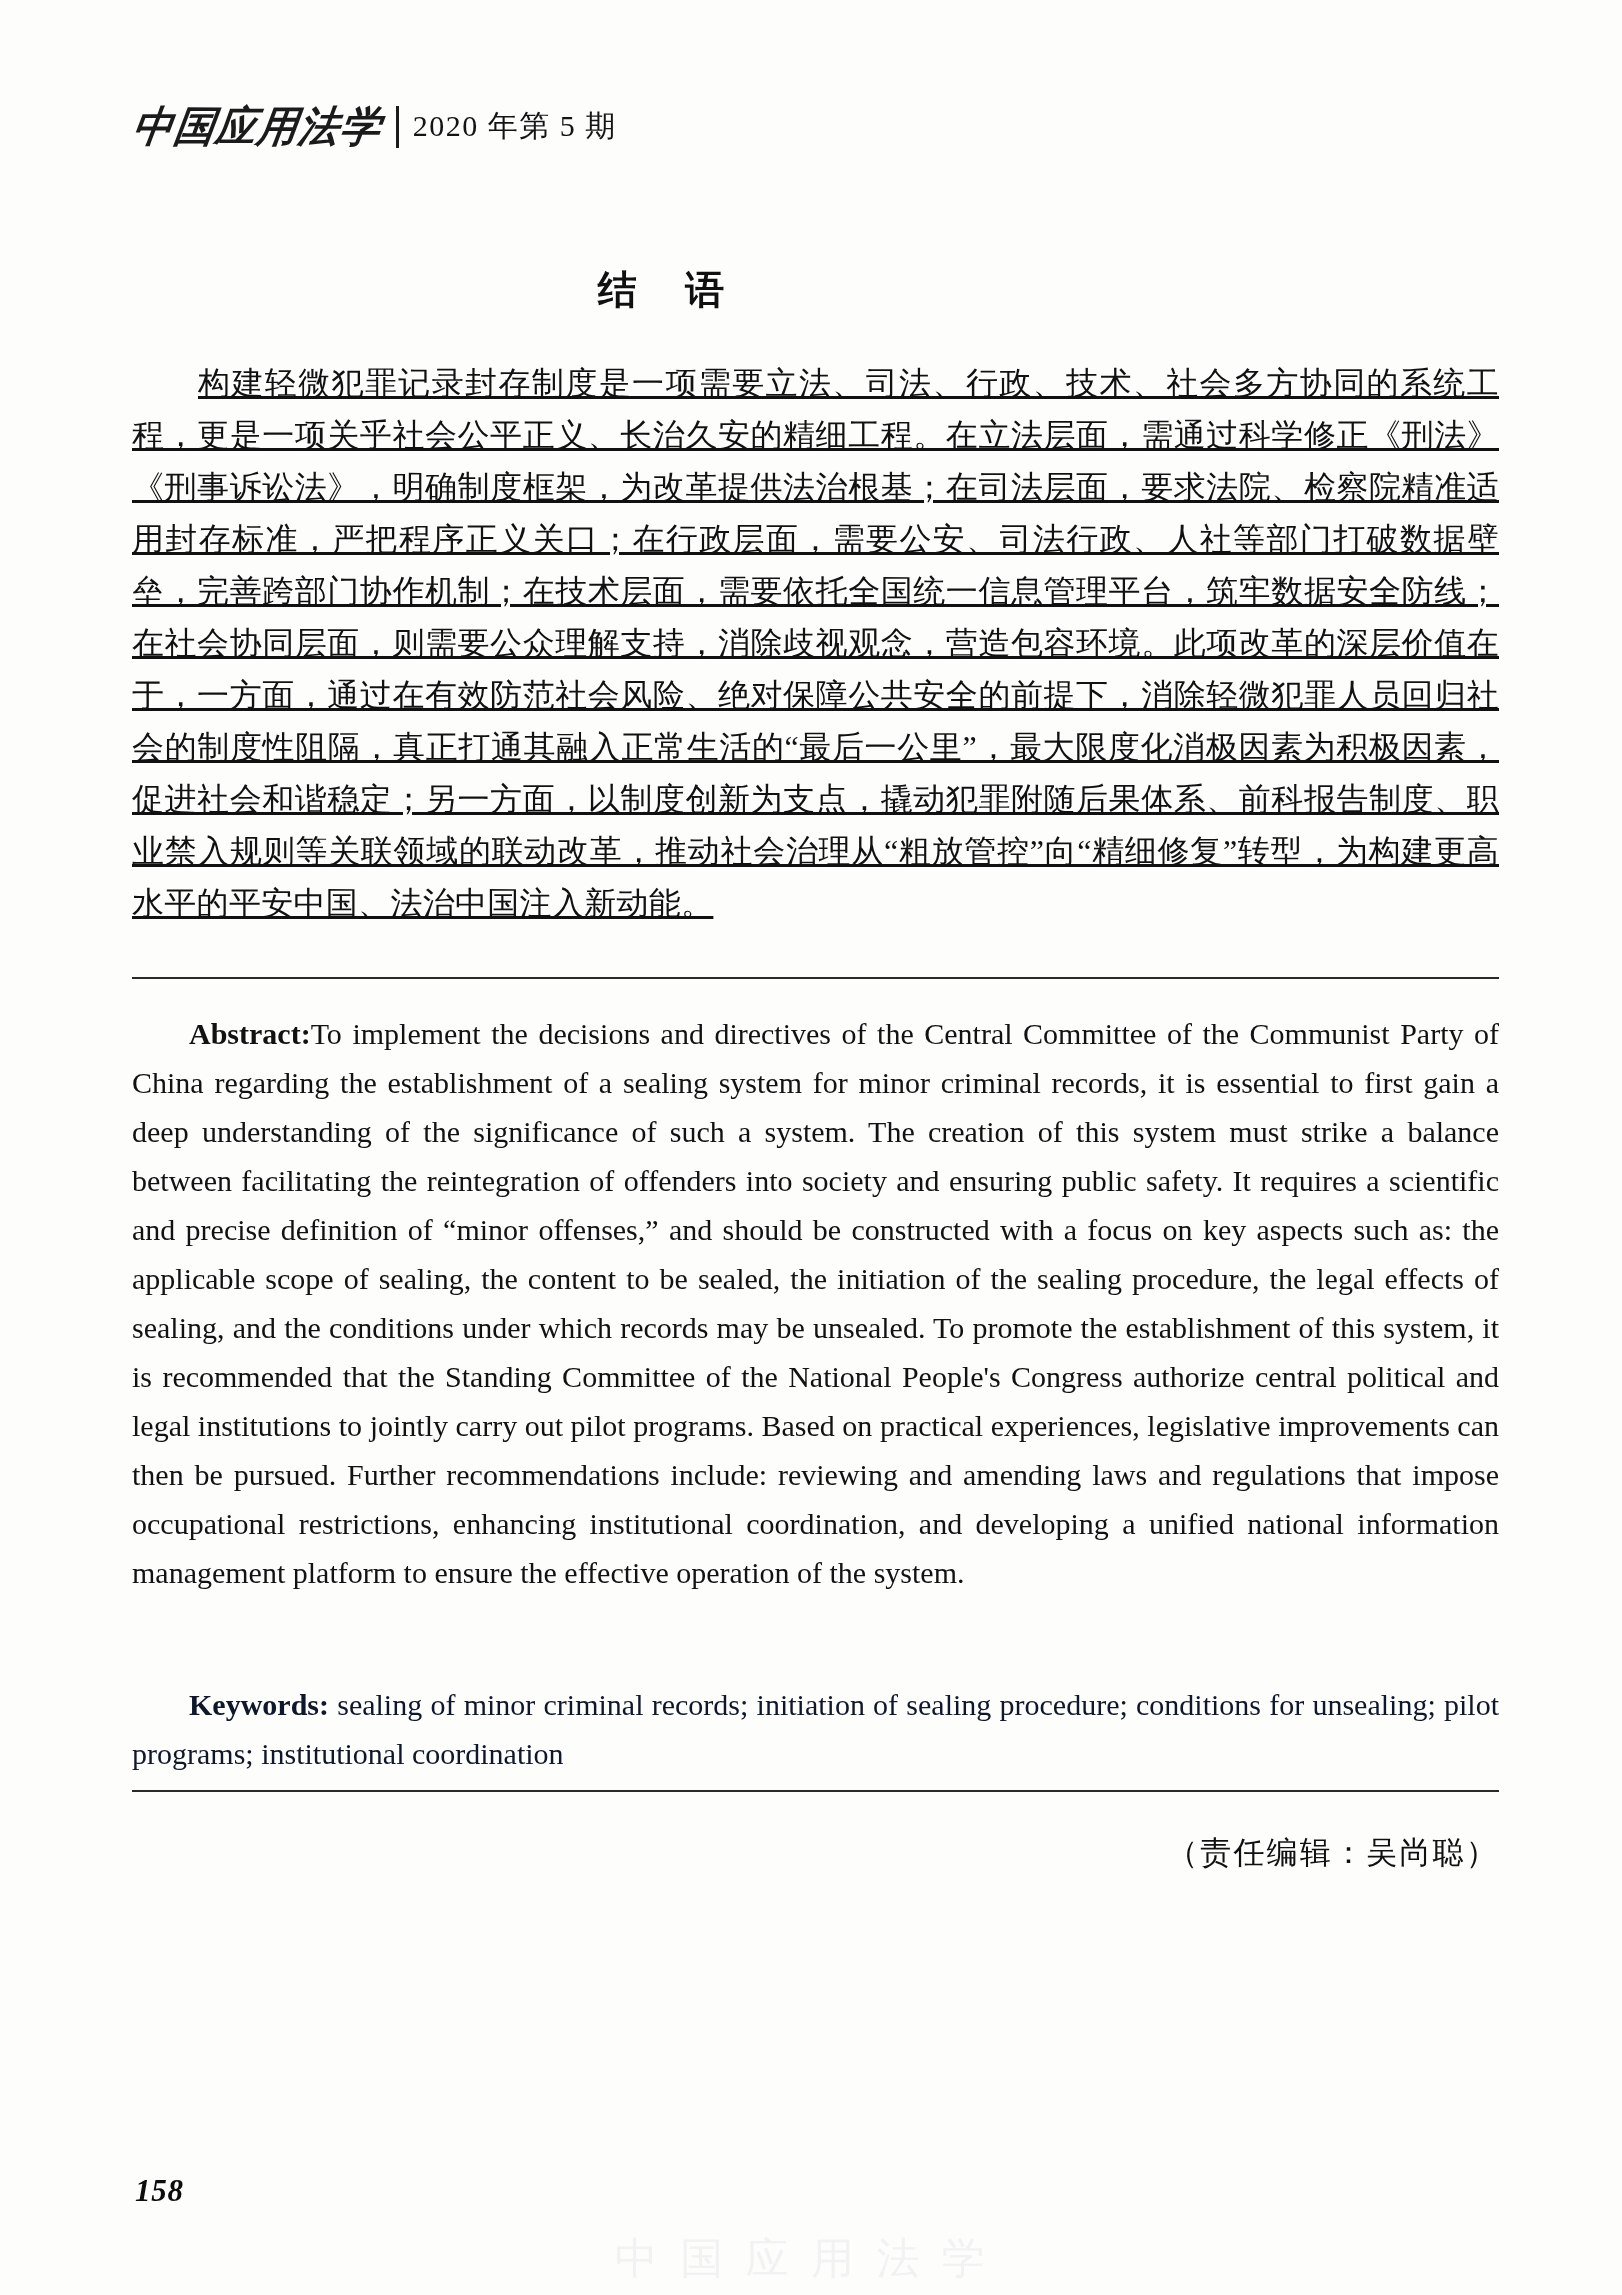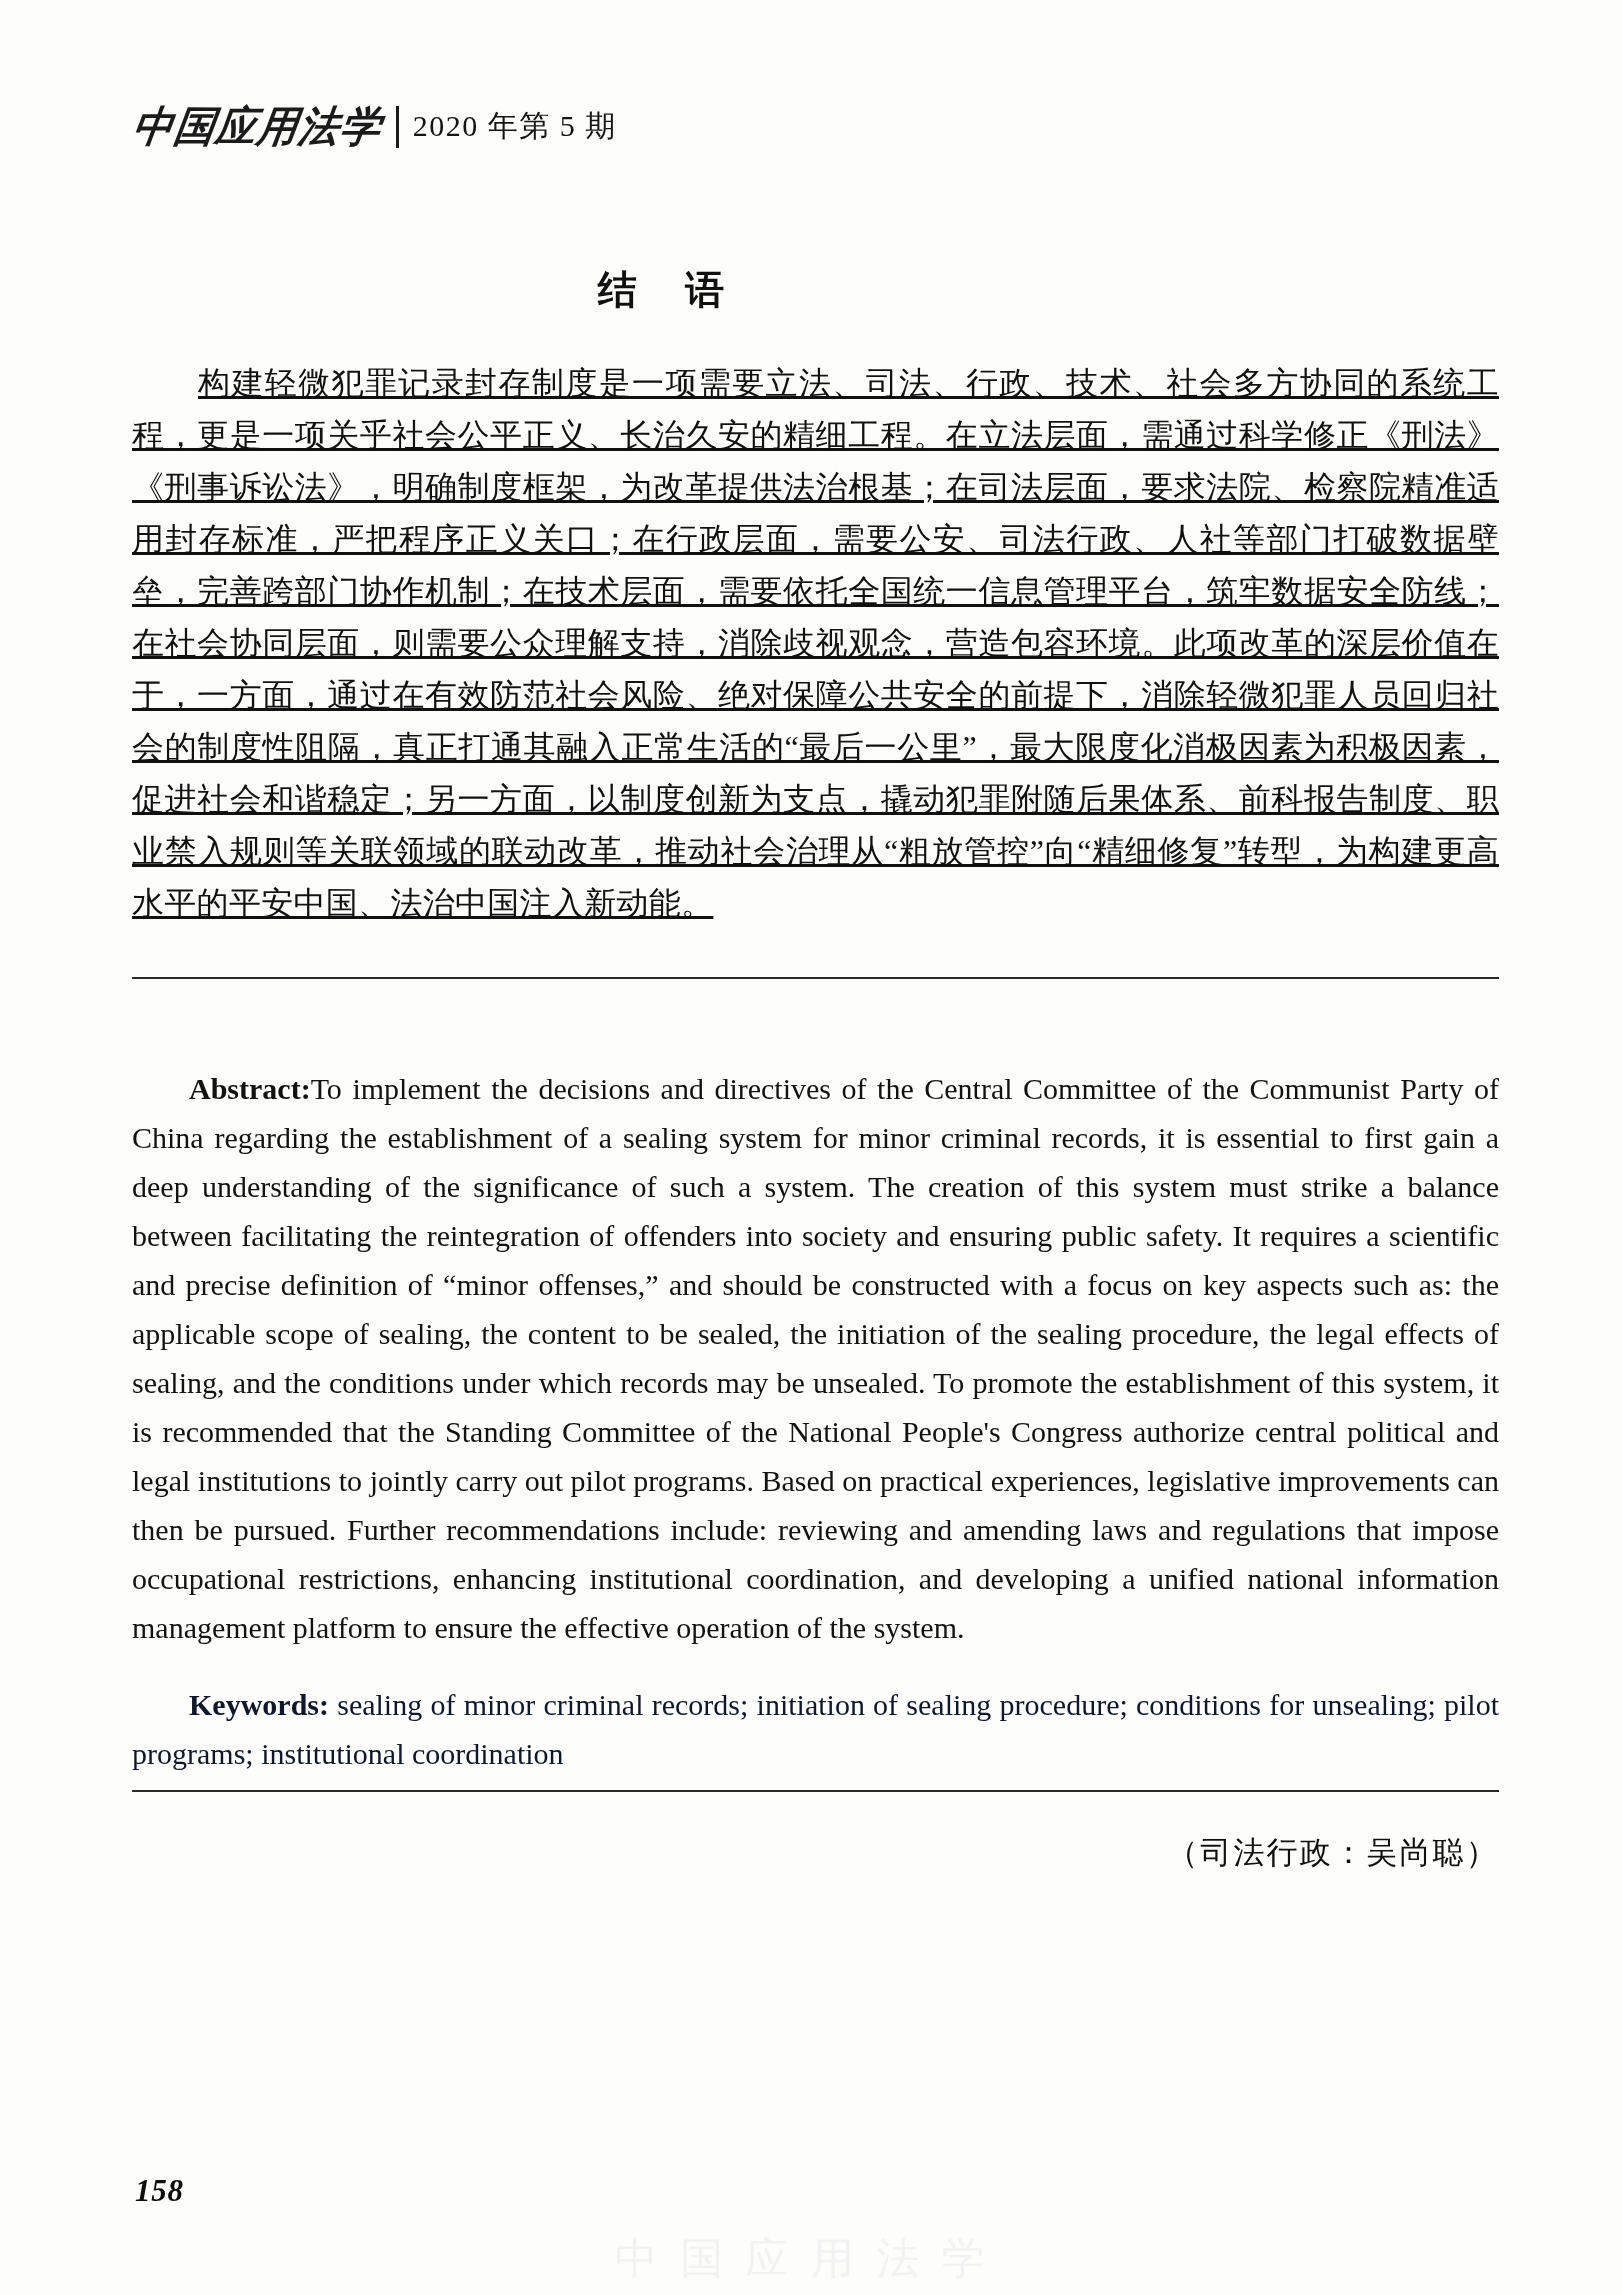--- a/index.html
+++ b/index.html
@@ -91,21 +91,21 @@
     width: 1367px;
     height: 1.5px;
     background: #2a2a2a;
   }
   .rule-top { top: 977px; }
   .rule-bottom { top: 1790px; }
 
   
   .abstract {
     position: absolute;
-    top: 1064px;
+    top: 1009px;
     left: 132px;
     width: 1367px;
     font-size: 30px;
     line-height: 49px;
     text-align: justify;
     text-indent: 57px;
     color: #121212;
     font-family: "Liberation Serif", "DejaVu Serif", serif;
   }
   .abstract .lead {
@@ -184,20 +184,20 @@
   <div class="abstract">
     <span class="lead">Abstract:</span><span>To implement the decisions and directives of the Central Committee of the Communist Party of China regarding the establishment of a sealing system for minor criminal records, it is essential to first gain a deep understanding of the significance of such a system. The creation of this system must strike a balance between facilitating the reintegration of offenders into society and ensuring public safety. It requires a scientific and precise definition of “minor offenses,” and should be constructed with a focus on key aspects such as: the applicable scope of sealing, the content to be sealed, the initiation of the sealing procedure, the legal effects of sealing, and the conditions under which records may be unsealed. To promote the establishment of this system, it is recommended that the Standing Committee of the National People's Congress authorize central political and legal institutions to jointly carry out pilot programs. Based on practical experiences, legislative improvements can then be pursued. Further recommendations include: reviewing and amending laws and regulations that impose occupational restrictions, enhancing institutional coordination, and developing a unified national information management platform to ensure the effective operation of the system.</span>
   </div>
 
   <div class="keywords">
     <span class="lead">Keywords:</span><span> sealing of minor criminal records; initiation of sealing procedure; conditions for unsealing; pilot programs; institutional coordination</span>
   </div>
 
   <div class="rule rule-bottom"></div>
 
-  <div class="editor-credit">（司法行政：吴尚聪）</div>
+  <div class="editor-credit">（责任编辑：吴尚聪）</div>
 
   <div class="folio">158</div>
 
   <div class="watermark">中国应用法学</div>
 
 </div>
 
 
 </body></html>

